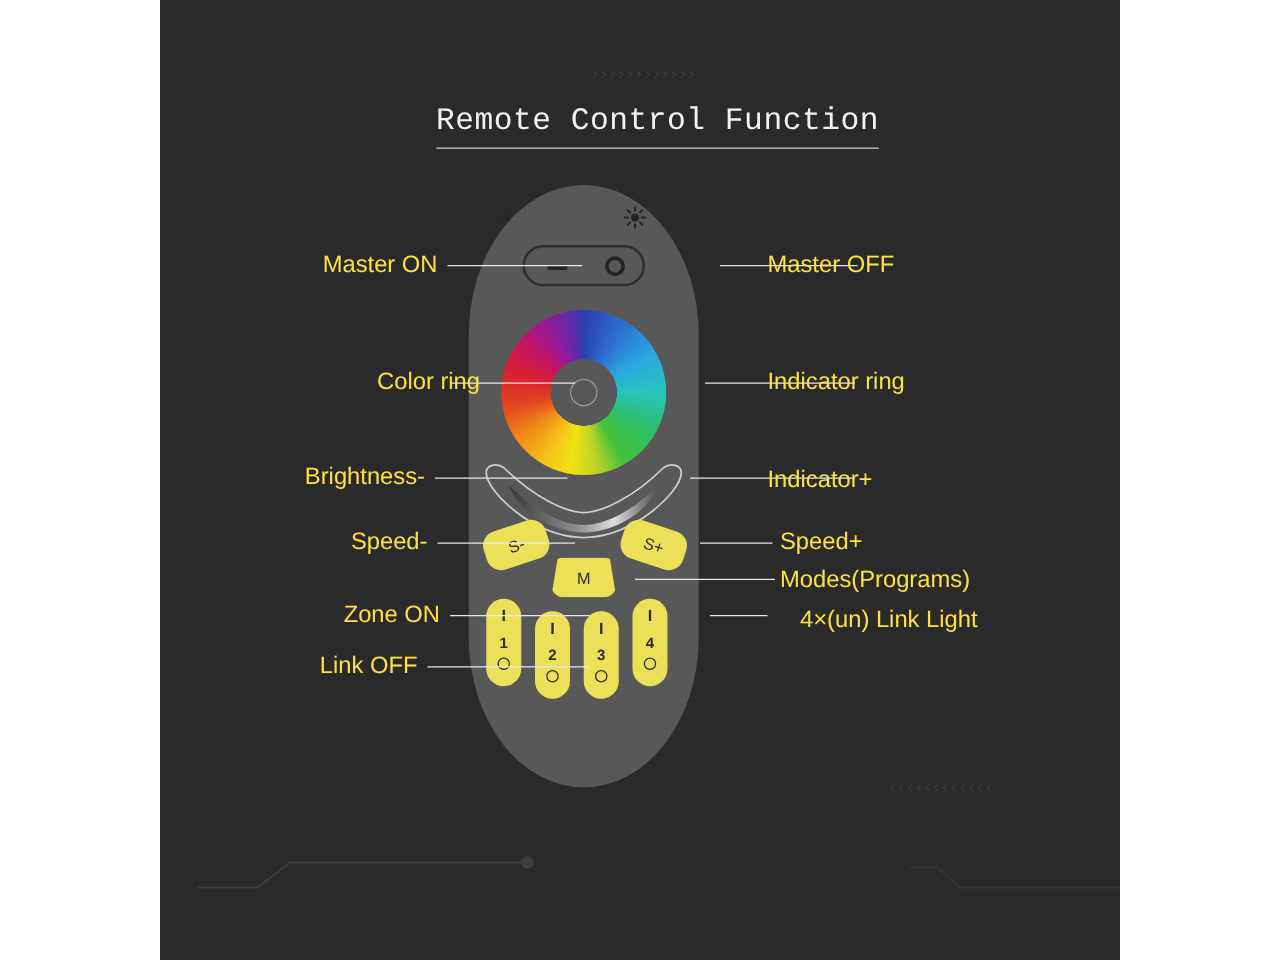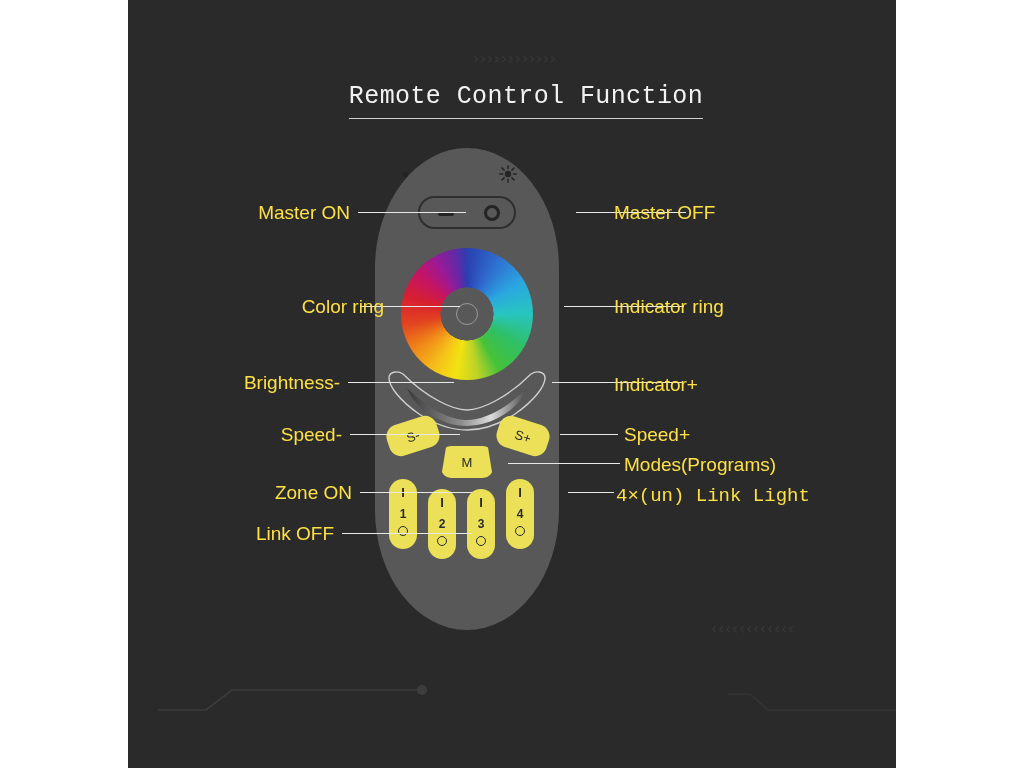--- a/index.html
+++ b/index.html
@@ -347,21 +347,21 @@
     <div class="label left" style="left:0;   top:434px; width:214px;">Speed-</div>
     <div class="label left" style="left:0; top:382px; width:212px;">Brightness-</div>
     <div class="label left" style="left:0;   top:492px; width:224px;">Zone ON</div>
     <div class="label left" style="left:0;   top:533px; width:206px;">Link OFF</div>
 
     <div class="label right" style="left:486px; top:212px;">Master OFF</div>
     <div class="label right" style="left:486px; top:306px;">Indicator ring</div>
     <div class="label right" style="left:486px; top:384px;">Indicator+</div>
     <div class="label right" style="left:496px; top:434px;">Speed+</div>
     <div class="label right" style="left:496px; top:464px;">Modes(Programs)</div>
-    <div class="label right" style="left:488px; top:496px;font-family:Liberation Mono, monospace;">4×(un) Link Light</div>
+    <div class="label right" style="left:512px; top:496px;">4×(un) Link Light</div>
 
     <div class="chevrons" id="chev-bottom">‹‹‹‹‹‹‹‹‹‹‹‹</div>
 
     <svg id="trace" viewBox="0 0 768 208">
       <path d="M30,150 L78,150 L104,130 L290,130" fill="none" stroke="#3d3d3d" stroke-width="1.6"></path>
       <circle cx="294" cy="130" r="5" fill="#3d3d3d"></circle>
       <path d="M768,150 L640,150 L622,134 L600,134" fill="none" stroke="#343434" stroke-width="1.6"></path>
     </svg>
 
   </div>

